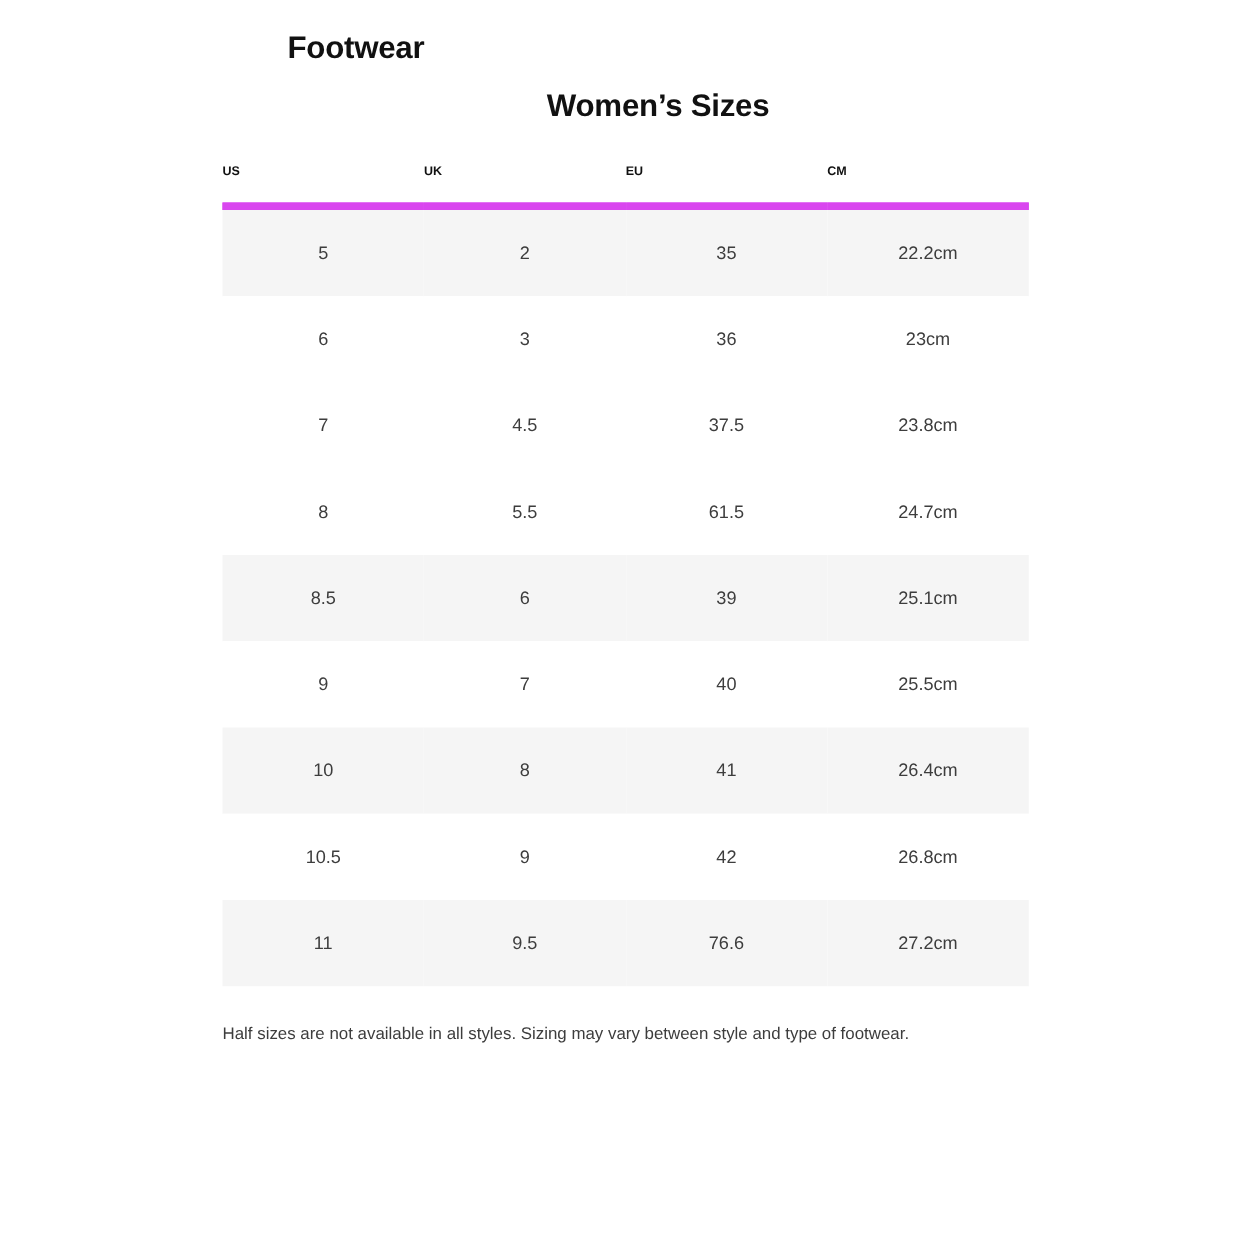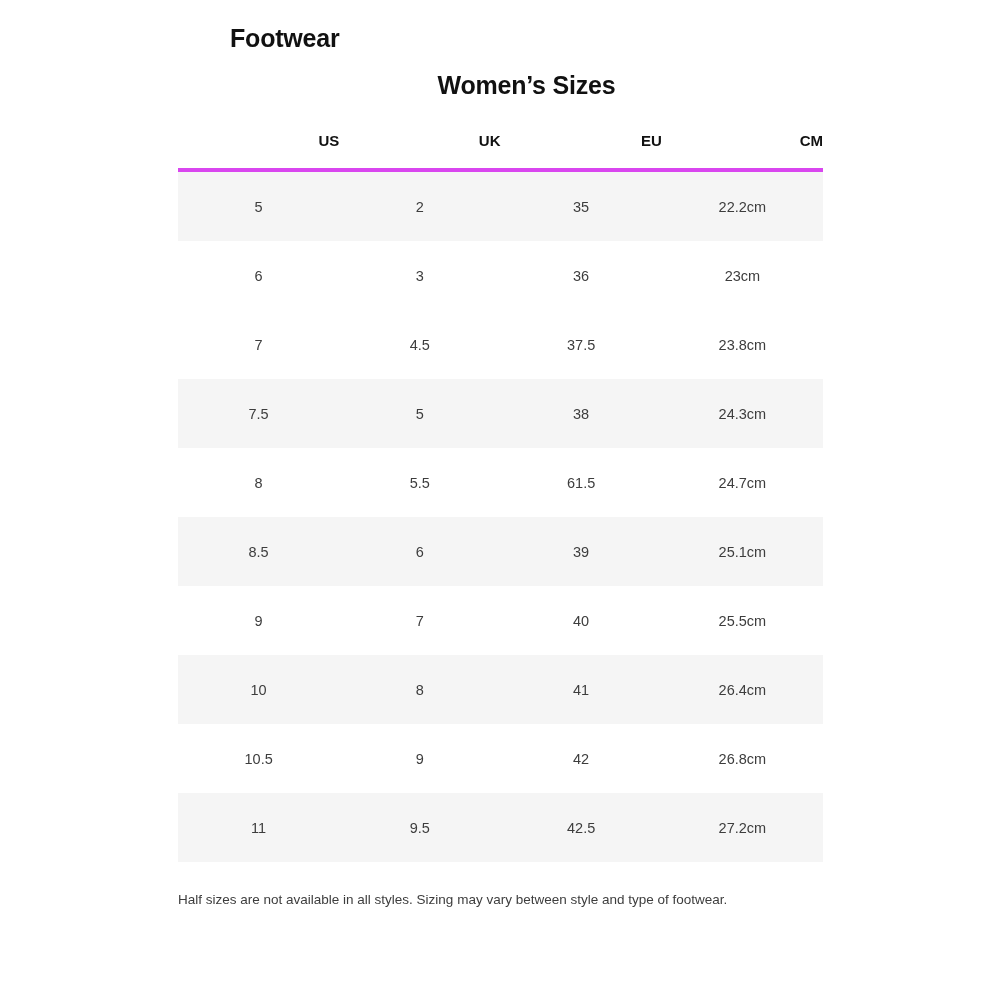--- a/index.html
+++ b/index.html
@@ -51,26 +51,26 @@
   }
   table.size-table {
     width: 645px;
     border-collapse: collapse;
     table-layout: fixed;
   }
   table.size-table col {
     width: 25%;
   }
   table.size-table thead th {
-    font-size: 15px;
+    font-size: 10px;
     font-weight: bold;
     color: #111111;
     padding: 0 0 19px 0;
-    text-align: right;
-    border-bottom: 4px solid #d946ef;
+    text-align: left;
+    border-bottom: 6px solid #d946ef;
     background: #ffffff;
   }
   table.size-table tbody td {
     font-size: 14.5px;
     font-weight: normal;
     color: #3d3d3d;
     text-align: center;
     height: 67px;
     vertical-align: middle;
     background: #ffffff;
@@ -124,26 +124,20 @@
           <td>3</td>
           <td>36</td>
           <td>23cm</td>
         </tr>
         <tr>
           <td>7</td>
           <td>4.5</td>
           <td>37.5</td>
           <td>23.8cm</td>
         </tr>
-        <tr class="shaded">
-          <td>7.5</td>
-          <td>5</td>
-          <td>38</td>
-          <td>24.3cm</td>
-        </tr>
         <tr>
           <td>8</td>
           <td>5.5</td>
           <td>61.5</td>
           <td>24.7cm</td>
         </tr>
         <tr class="shaded">
           <td>8.5</td>
           <td>6</td>
           <td>39</td>
@@ -163,21 +157,21 @@
         </tr>
         <tr>
           <td>10.5</td>
           <td>9</td>
           <td>42</td>
           <td>26.8cm</td>
         </tr>
         <tr class="shaded">
           <td>11</td>
           <td>9.5</td>
-          <td>42.5</td>
+          <td>76.6</td>
           <td>27.2cm</td>
         </tr>
       </tbody>
     </table>
 
     <p class="footnote">Half sizes are not available in all styles. Sizing may vary between style and type of footwear.</p>
 
   </div>
 </div>
 

